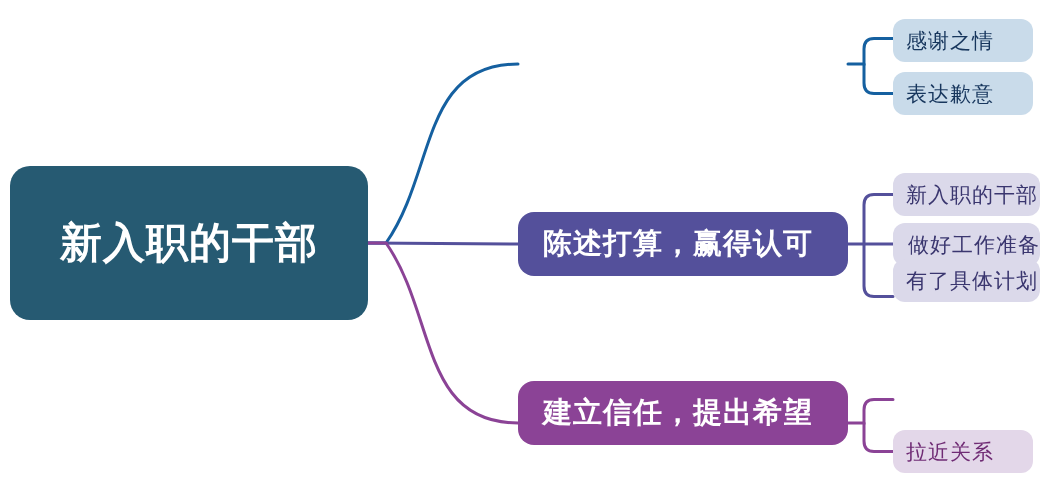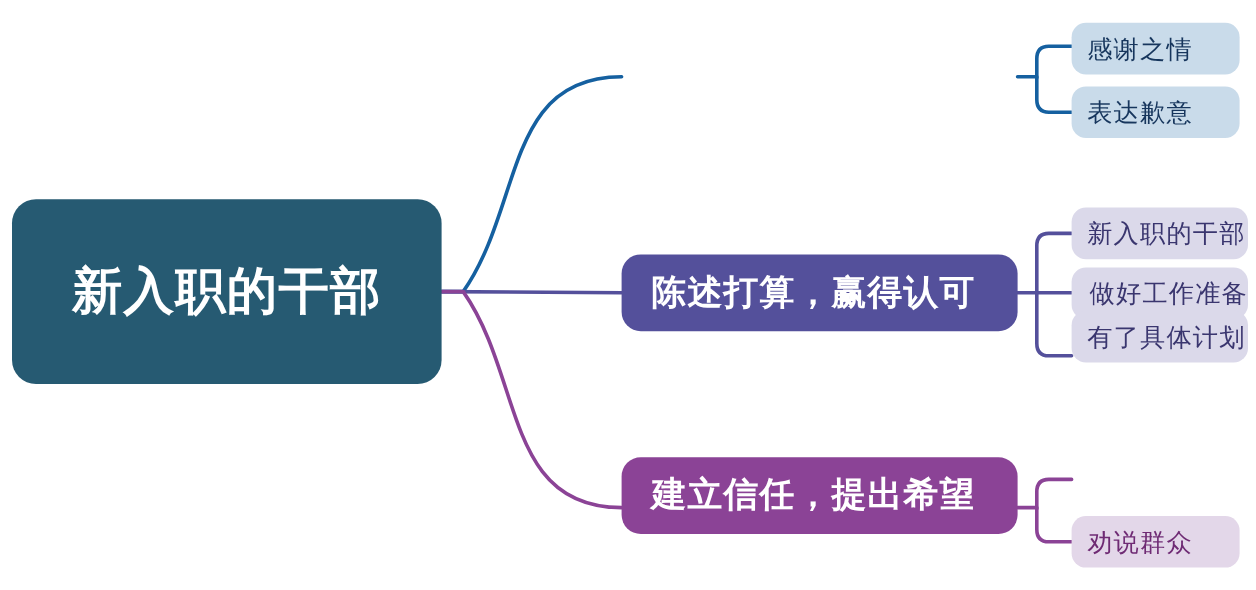--- a/index.html
+++ b/index.html
@@ -91,16 +91,16 @@
     <span>新入职的干部</span>
   </div>
   <div class="node leaf g2 c4">
     <span>做好工作准备</span>
   </div>
   <div class="node leaf g2 c5">
     <span>有了具体计划</span>
   </div>
 
   <div class="node leaf g3 c7">
-    <span>劝说群众</span>
+    <span>拉近关系</span>
   </div>
 
 </div>
 
 </body></html>

